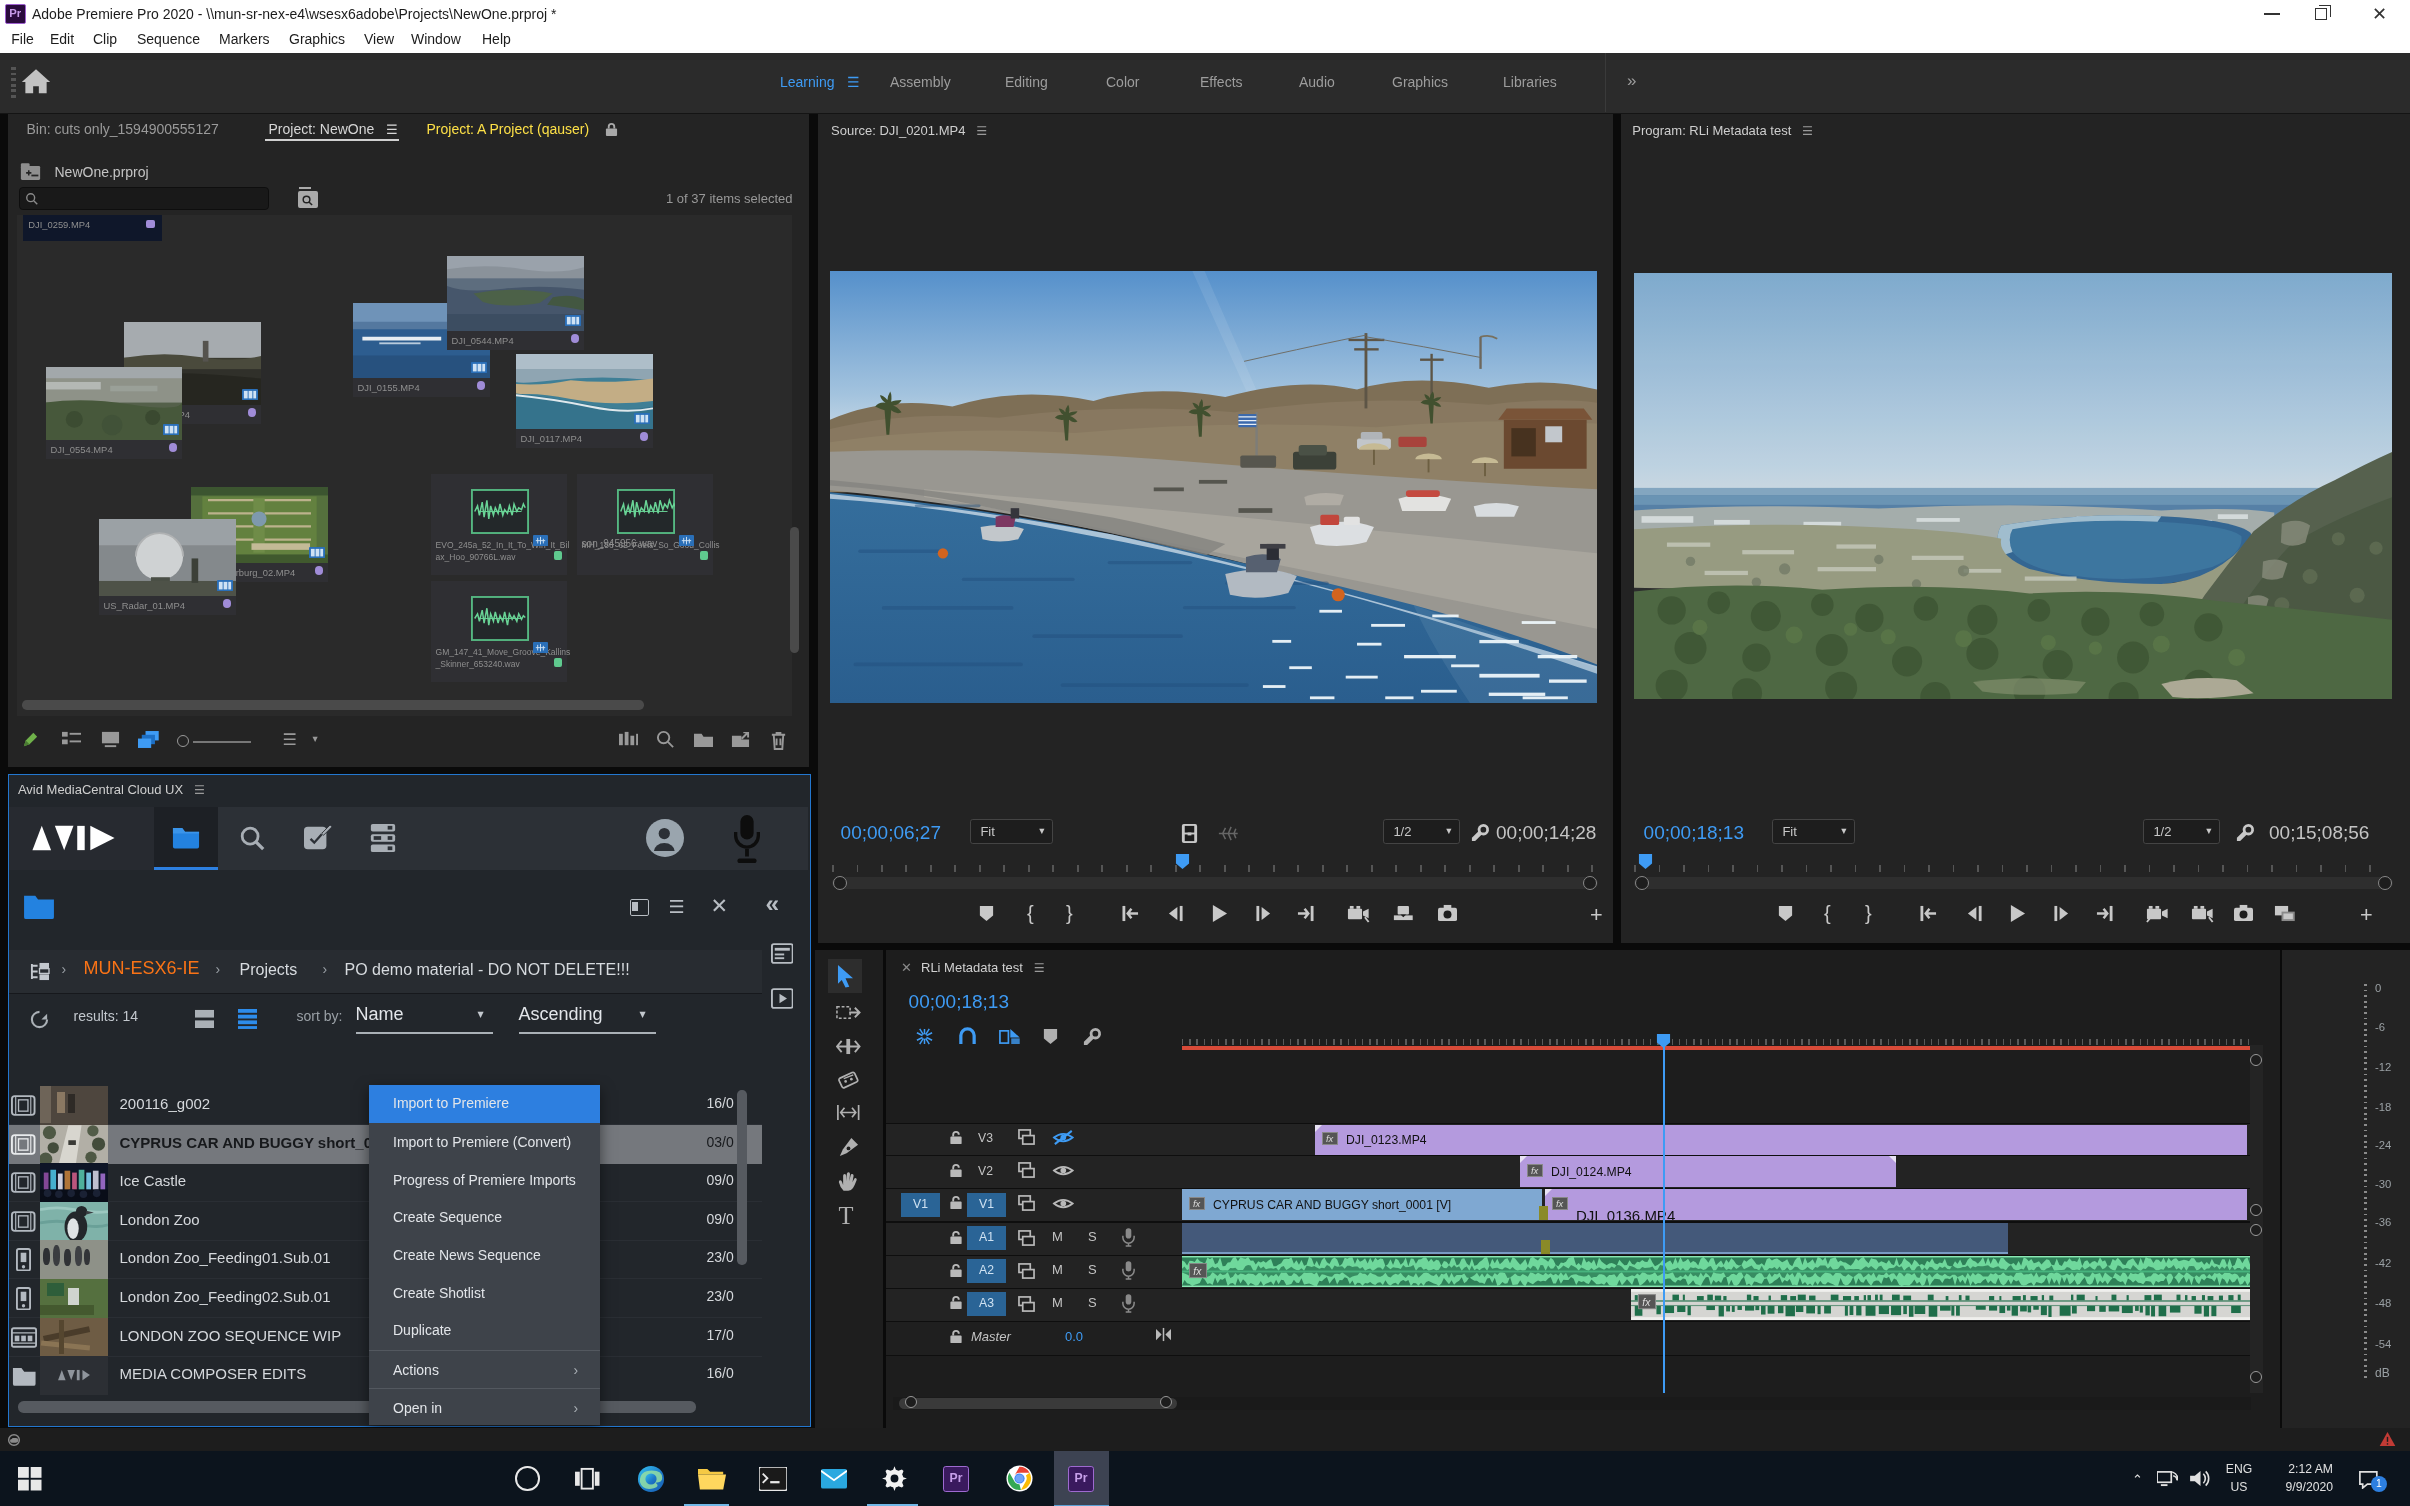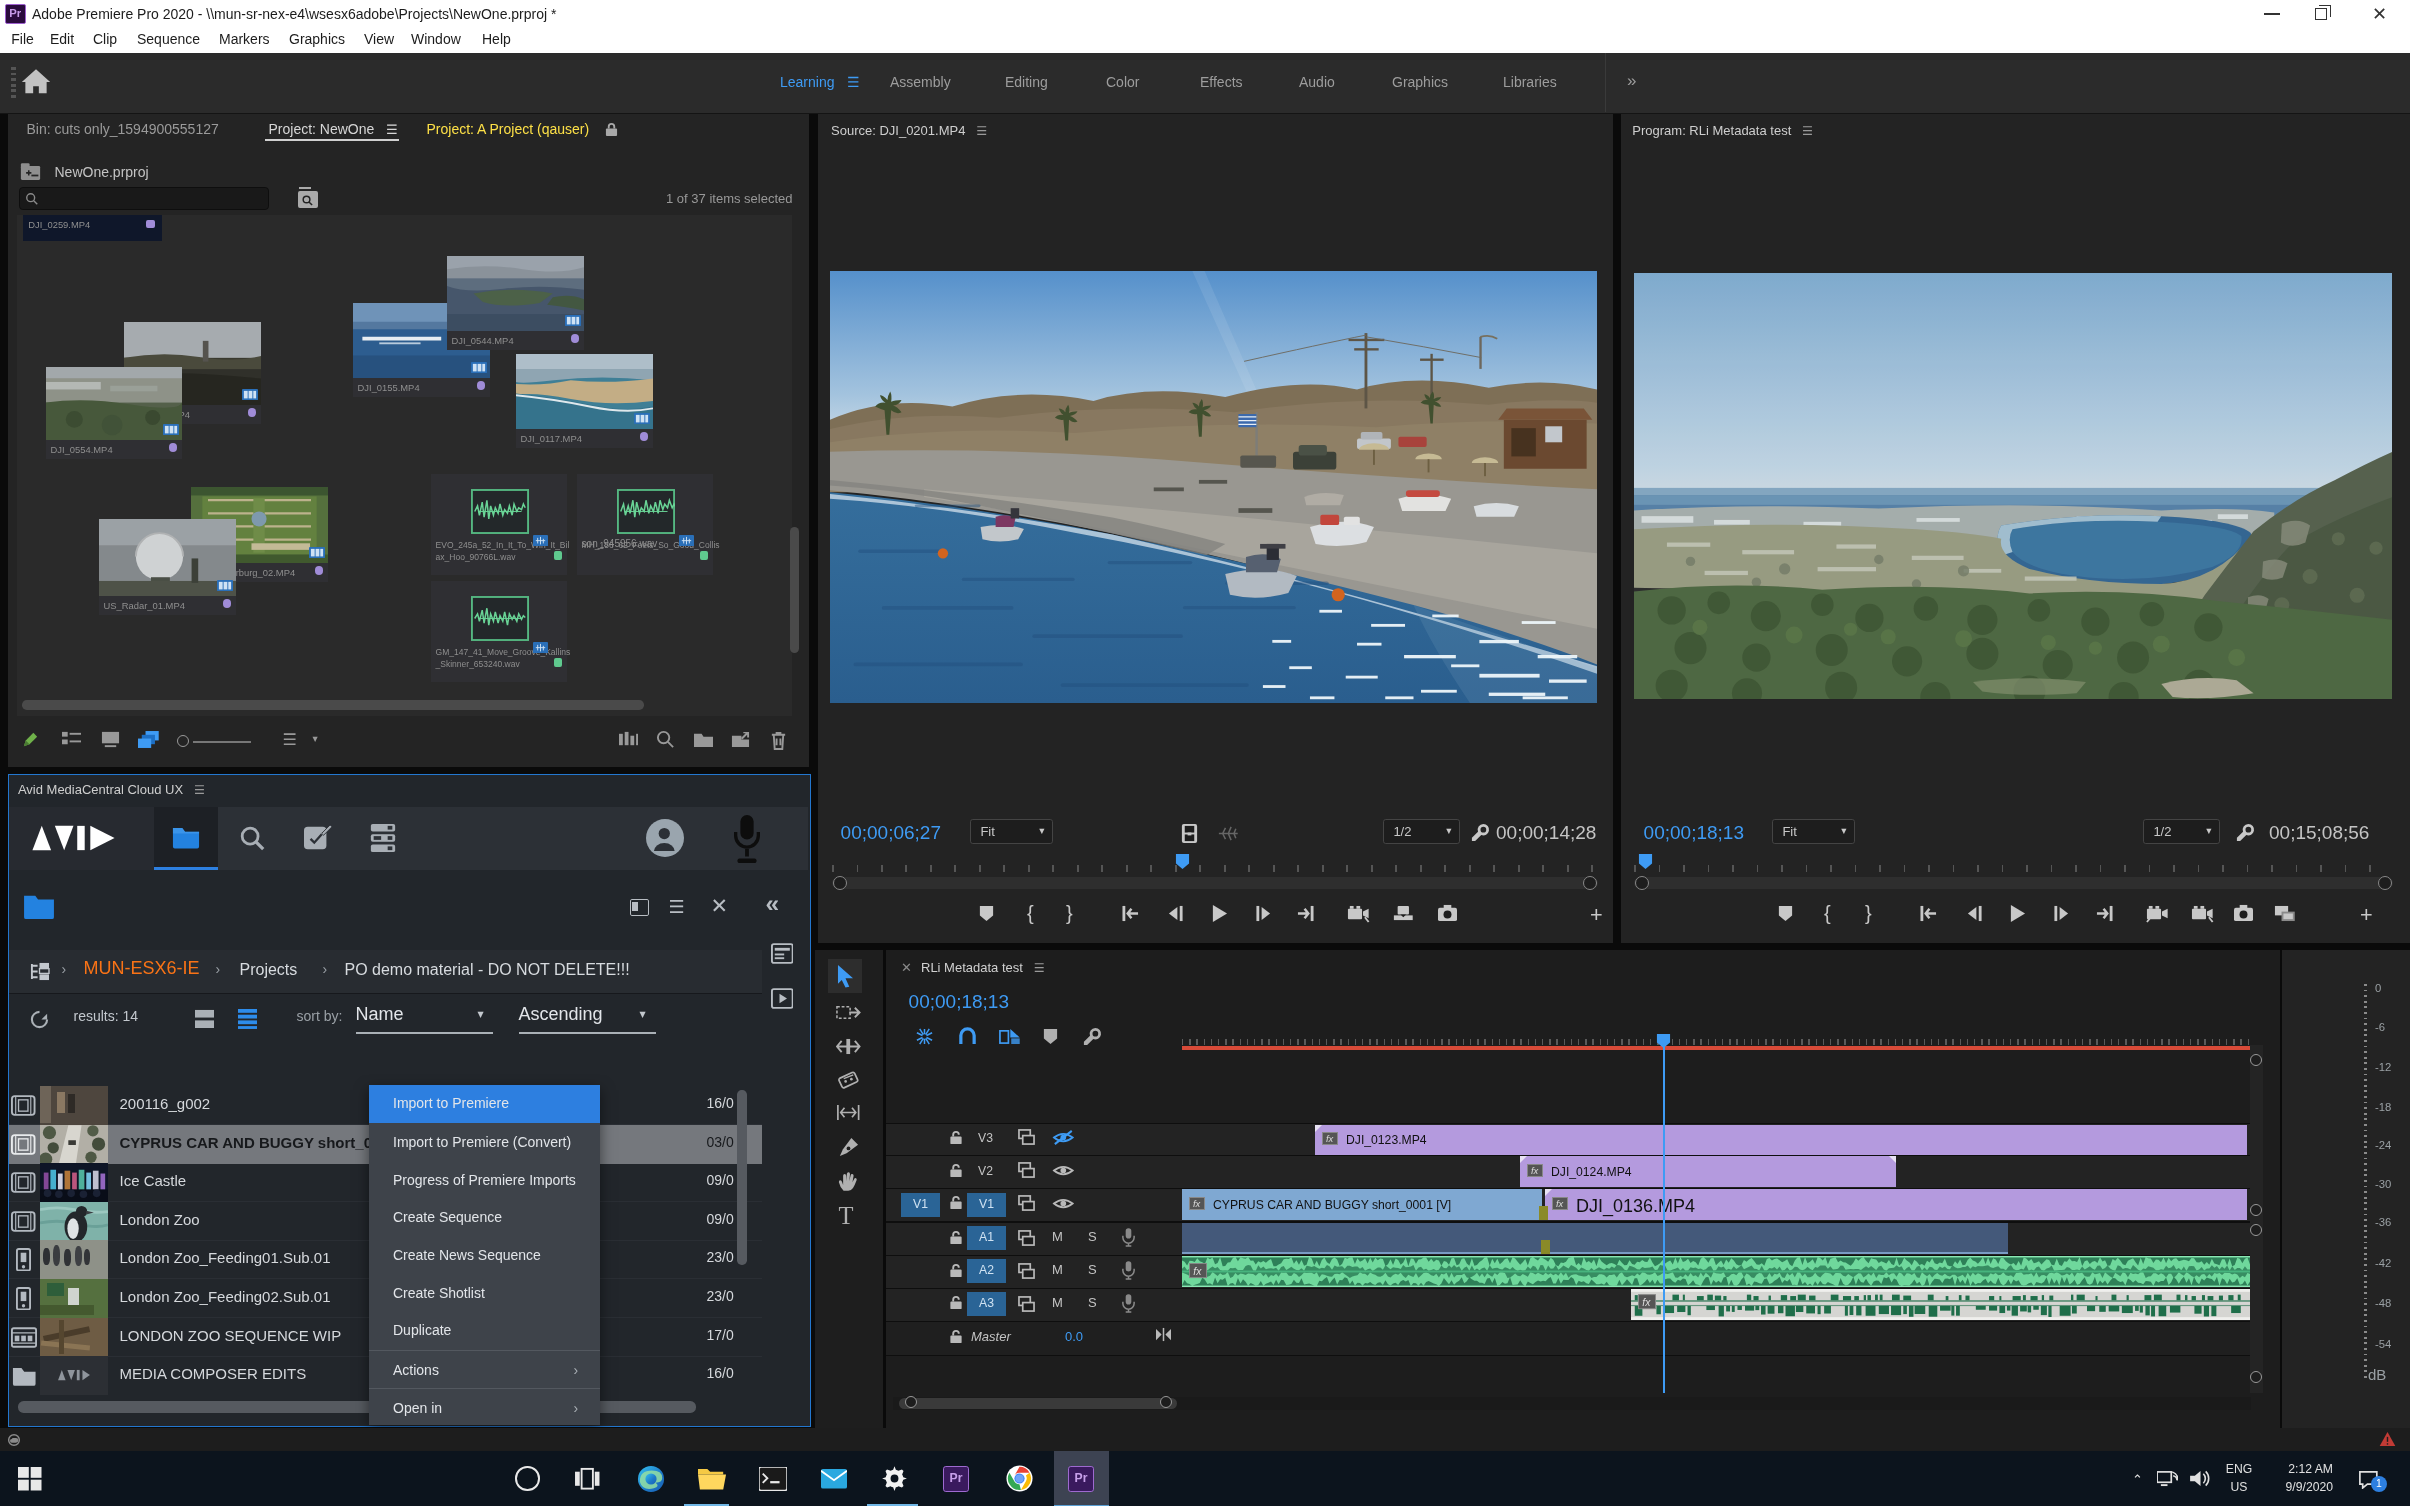--- a/index.html
+++ b/index.html
@@ -1217,21 +1217,21 @@
       <div class="abs" style="left:6.6px;top:7.5px;width:16px;height:13px;background:#555;border:0.9px solid #888;color:#ddd;font-size:9.4px;font-style:italic;text-align:center;line-height:12.2px;">fx</div>
       <span class="abs" style="left:31px;top:8.5px;font-size:12.2px;color:#111;">DJI_0124.MP4</span>
     </div>
     <div class="abs" style="left:296px;top:239px;width:360px;height:31px;background:#7fa8d2;overflow:hidden;">
       <div class="abs" style="left:6.6px;top:7.5px;width:16px;height:13px;background:#555;border:0.9px solid #888;color:#ddd;font-size:9.4px;font-style:italic;text-align:center;line-height:12.2px;">fx</div>
       <span class="abs" style="left:31px;top:8.5px;font-size:12.2px;color:#111;">CYPRUS CAR AND BUGGY short_0001 [V]</span>
     </div>
     <div class="abs" style="left:659px;top:239px;width:702px;height:31px;background:#b49ade;overflow:hidden;">
       <div class="abs" style="left:0;top:0;width:0;height:0;border-left:7.5px solid #e8e2f4;border-bottom:7.5px solid transparent;"></div>
       <div class="abs" style="left:6.6px;top:7.5px;width:16px;height:13px;background:#555;border:0.9px solid #888;color:#ddd;font-size:9.4px;font-style:italic;text-align:center;line-height:12.2px;">fx</div>
-      <span class="abs" style="left:31px;top:7px;font-size:18px;color:#111;">DJI_0136.MP4</span>
+      <span class="abs" style="left:31px;top:18px;font-size:15px;color:#111;">DJI_0136.MP4</span>
     </div>
     <div class="abs" style="left:653px;top:256px;width:8.5px;height:14px;background:#8a8a28;"></div>
 
     <div class="abs" style="left:296px;top:273px;width:826px;height:31px;background:#44597a;border-bottom:2.8px solid #7a9cc4;"></div>
     <div class="abs" style="left:655px;top:290px;width:8.5px;height:14px;background:#8a8a28;"></div>
 
     <svg class="abs" style="left:296px;top:306px;" width="1068" height="31" viewBox="0 0 1134 33" preserveAspectRatio="none">
       <rect width="1134" height="33" fill="#6fd89c"></rect>
       <path d="M0 0 L0.0 4.9 L2.7 6.0 L5.4 10.1 L8.1 5.0 L10.8 5.4 L13.5 6.3 L16.2 2.4 L18.9 5.5 L21.6 6.7 L24.3 8.6 L27.0 1.6 L29.7 3.4 L32.4 1.6 L35.1 8.7 L37.8 7.4 L40.5 1.2 L43.2 10.8 L45.9 10.6 L48.6 7.0 L51.3 6.6 L54.0 2.1 L56.7 1.0 L59.4 5.7 L62.1 1.4 L64.8 2.4 L67.5 2.9 L70.2 1.1 L72.9 5.0 L75.6 4.8 L78.3 9.1 L81.0 5.6 L83.7 6.8 L86.4 5.4 L89.1 7.1 L91.8 4.9 L94.5 3.2 L97.2 11.0 L99.9 10.9 L102.6 9.1 L105.3 7.6 L108.0 3.5 L110.7 2.8 L113.4 3.3 L116.1 1.4 L118.8 8.2 L121.5 4.4 L124.2 9.2 L126.9 4.2 L129.6 10.5 L132.3 9.2 L135.0 0.9 L137.7 2.6 L140.4 9.9 L143.1 5.1 L145.8 10.8 L148.5 4.3 L151.2 1.5 L153.9 6.7 L156.6 8.4 L159.3 3.1 L162.0 1.6 L164.7 3.7 L167.4 10.6 L170.1 8.2 L172.8 1.8 L175.5 2.9 L178.2 1.7 L180.9 1.4 L183.6 8.6 L186.3 2.3 L189.0 6.0 L191.7 4.8 L194.4 2.4 L197.1 7.9 L199.8 1.9 L202.5 6.9 L205.2 1.8 L207.9 4.6 L210.6 2.6 L213.3 3.1 L216.0 10.6 L218.7 8.7 L221.4 3.4 L224.1 9.6 L226.8 2.6 L229.5 4.3 L232.2 9.3 L234.9 6.9 L237.6 1.7 L240.3 10.9 L243.0 2.6 L245.7 3.0 L248.4 8.3 L251.1 3.7 L253.8 3.4 L256.5 1.5 L259.2 1.6 L261.9 6.2 L264.6 2.9 L267.3 6.4 L270.0 4.1 L272.7 4.9 L275.4 10.5 L278.1 5.2 L280.8 6.1 L283.5 9.4 L286.2 2.4 L288.9 2.1 L291.6 9.9 L294.3 8.8 L297.0 2.9 L299.7 2.4 L302.4 7.9 L305.1 10.3 L307.8 2.5 L310.5 10.4 L313.2 9.6 L315.9 6.4 L318.6 4.6 L321.3 1.7 L324.0 1.2 L326.7 10.5 L329.4 2.8 L332.1 7.6 L334.8 3.0 L337.5 8.9 L340.2 6.4 L342.9 3.3 L345.6 2.3 L348.3 7.7 L351.0 1.4 L353.7 2.7 L356.4 6.0 L359.1 9.2 L361.8 6.6 L364.5 3.2 L367.2 10.0 L369.9 2.5 L372.6 1.0 L375.3 3.1 L378.0 4.8 L380.7 1.4 L383.4 2.3 L386.1 4.0 L388.8 6.1 L391.5 1.9 L394.2 4.0 L396.9 9.7 L399.6 10.8 L402.3 7.0 L405.0 7.4 L407.7 6.2 L410.4 2.0 L413.1 1.2 L415.8 1.1 L418.5 9.9 L421.2 7.5 L423.9 10.5 L426.6 1.1 L429.3 6.8 L432.0 5.2 L434.7 7.8 L437.4 3.6 L440.1 11.0 L442.8 1.5 L445.5 5.8 L448.2 7.9 L450.9 9.8 L453.6 7.9 L456.3 7.5 L459.0 8.6 L461.7 10.0 L464.4 3.9 L467.1 7.3 L469.8 9.8 L472.5 9.5 L475.2 4.5 L477.9 8.5 L480.6 9.4 L483.3 6.1 L486.0 6.7 L488.7 4.2 L491.4 6.2 L494.1 6.5 L496.8 1.5 L499.5 6.8 L502.2 10.9 L504.9 9.6 L507.6 7.8 L510.3 4.2 L513.0 7.9 L515.7 6.2 L518.4 4.8 L521.1 9.1 L523.8 1.5 L526.5 8.1 L529.2 1.1 L531.9 6.4 L534.6 5.2 L537.3 2.8 L540.0 7.5 L542.7 5.3 L545.4 6.6 L548.1 10.0 L550.8 3.0 L553.5 1.0 L556.2 3.4 L558.9 7.3 L561.6 2.5 L564.3 2.2 L567.0 9.9 L569.7 7.1 L572.4 4.8 L575.1 9.7 L577.8 3.6 L580.5 7.1 L583.2 2.5 L585.9 4.7 L588.6 8.7 L591.3 10.0 L594.0 9.6 L596.7 4.2 L599.4 6.2 L602.1 3.6 L604.8 2.0 L607.5 5.3 L610.2 9.1 L612.9 9.2 L615.6 7.6 L618.3 10.4 L621.0 3.2 L623.7 2.2 L626.4 4.9 L629.1 3.2 L631.8 2.6 L634.5 4.5 L637.2 6.7 L639.9 5.3 L642.6 3.5 L645.3 9.1 L648.0 10.8 L650.7 4.9 L653.4 1.5 L656.1 1.2 L658.8 9.5 L661.5 1.2 L664.2 7.6 L666.9 6.1 L669.6 3.5 L672.3 8.5 L675.0 1.1 L677.7 2.0 L680.4 4.9 L683.1 1.1 L685.8 9.0 L688.5 2.8 L691.2 2.0 L693.9 1.3 L696.6 6.7 L699.3 4.8 L702.0 6.7 L704.7 7.0 L707.4 8.7 L710.1 10.5 L712.8 7.3 L715.5 2.5 L718.2 5.1 L720.9 2.3 L723.6 1.0 L726.3 5.1 L729.0 7.7 L731.7 2.3 L734.4 3.1 L737.1 3.8 L739.8 7.5 L742.5 5.6 L745.2 6.6 L747.9 8.1 L750.6 4.3 L753.3 8.5 L756.0 9.9 L758.7 1.6 L761.4 10.2 L764.1 7.8 L766.8 1.9 L769.5 4.9 L772.2 6.7 L774.9 9.9 L777.6 4.1 L780.3 6.1 L783.0 9.6 L785.7 8.6 L788.4 10.3 L791.1 5.0 L793.8 7.0 L796.5 2.5 L799.2 7.7 L801.9 8.8 L804.6 6.9 L807.3 7.7 L810.0 2.6 L812.7 9.8 L815.4 10.8 L818.1 10.7 L820.8 5.7 L823.5 8.5 L826.2 3.6 L828.9 9.9 L831.6 9.3 L834.3 3.9 L837.0 1.5 L839.7 4.8 L842.4 5.9 L845.1 8.3 L847.8 5.2 L850.5 1.1 L853.2 8.7 L855.9 1.4 L858.6 8.6 L861.3 2.3 L864.0 3.7 L866.7 8.5 L869.4 2.0 L872.1 2.1 L874.8 5.5 L877.5 7.8 L880.2 9.1 L882.9 7.4 L885.6 10.3 L888.3 5.3 L891.0 10.4 L893.7 1.6 L896.4 2.7 L899.1 5.6 L901.8 3.3 L904.5 7.8 L907.2 6.8 L909.9 5.6 L912.6 9.1 L915.3 6.0 L918.0 3.5 L920.7 4.2 L923.4 9.2 L926.1 9.8 L928.8 2.6 L931.5 9.2 L934.2 10.6 L936.9 5.6 L939.6 6.1 L942.3 2.5 L945.0 5.7 L947.7 5.4 L950.4 6.5 L953.1 1.1 L955.8 10.6 L958.5 5.5 L961.2 4.4 L963.9 8.6 L966.6 6.0 L969.3 5.3 L972.0 7.4 L974.7 1.4 L977.4 5.8 L980.1 4.5 L982.8 10.5 L985.5 10.1 L988.2 3.1 L990.9 5.1 L993.6 1.9 L996.3 4.7 L999.0 8.8 L1001.7 9.8 L1004.4 5.1 L1007.1 3.6 L1009.8 2.4 L1012.5 6.6 L1015.2 10.1 L1017.9 1.9 L1020.6 8.4 L1023.3 1.1 L1026.0 2.5 L1028.7 2.7 L1031.4 7.4 L1034.1 3.6 L1036.8 3.9 L1039.5 6.6 L1042.2 1.7 L1044.9 7.8 L1047.6 1.9 L1050.3 5.5 L1053.0 2.9 L1055.7 2.5 L1058.4 5.7 L1061.1 4.7 L1063.8 4.1 L1066.5 4.5 L1069.2 5.7 L1071.9 2.2 L1074.6 2.5 L1077.3 6.7 L1080.0 6.8 L1082.7 5.7 L1085.4 9.2 L1088.1 6.5 L1090.8 9.3 L1093.5 2.8 L1096.2 8.0 L1098.9 8.8 L1101.6 9.8 L1104.3 3.5 L1107.0 3.5 L1109.7 10.1 L1112.4 2.7 L1115.1 11.0 L1117.8 9.7 L1120.5 1.9 L1123.2 2.8 L1125.9 7.8 L1128.6 3.0 L1131.3 1.7 L1134.0 9.0 L1134 0 Z" fill="#2e8058"></path>
       <path d="M0 16.5 L0.0 13.6 L2.7 11.1 L5.4 15.3 L8.1 13.7 L10.8 11.8 L13.5 15.8 L16.2 14.9 L18.9 11.9 L21.6 10.2 L24.3 9.7 L27.0 15.4 L29.7 13.1 L32.4 11.3 L35.1 13.1 L37.8 11.8 L40.5 15.0 L43.2 15.6 L45.9 15.4 L48.6 15.7 L51.3 12.7 L54.0 13.0 L56.7 12.6 L59.4 15.2 L62.1 15.0 L64.8 14.9 L67.5 10.7 L70.2 9.6 L72.9 10.1 L75.6 15.5 L78.3 15.6 L81.0 9.9 L83.7 13.3 L86.4 11.3 L89.1 14.2 L91.8 13.3 L94.5 13.0 L97.2 13.5 L99.9 12.4 L102.6 15.8 L105.3 11.7 L108.0 10.7 L110.7 15.0 L113.4 13.4 L116.1 11.4 L118.8 13.7 L121.5 14.9 L124.2 15.1 L126.9 13.0 L129.6 15.8 L132.3 10.3 L135.0 11.0 L137.7 11.7 L140.4 10.6 L143.1 12.2 L145.8 13.7 L148.5 12.4 L151.2 13.1 L153.9 9.6 L156.6 11.0 L159.3 14.6 L162.0 10.2 L164.7 11.4 L167.4 11.2 L170.1 10.9 L172.8 13.7 L175.5 10.3 L178.2 10.4 L180.9 11.8 L183.6 11.2 L186.3 11.3 L189.0 13.7 L191.7 11.6 L194.4 15.6 L197.1 14.1 L199.8 13.3 L202.5 15.9 L205.2 14.0 L207.9 12.2 L210.6 12.3 L213.3 14.7 L216.0 9.9 L218.7 12.0 L221.4 14.1 L224.1 12.0 L226.8 12.6 L229.5 12.9 L232.2 13.8 L234.9 9.5 L237.6 12.1 L240.3 11.7 L243.0 11.3 L245.7 9.7 L248.4 15.8 L251.1 12.3 L253.8 11.4 L256.5 14.6 L259.2 13.7 L261.9 15.7 L264.6 14.9 L267.3 13.9 L270.0 15.4 L272.7 14.6 L275.4 10.2 L278.1 12.8 L280.8 13.0 L283.5 9.8 L286.2 12.6 L288.9 9.5 L291.6 12.2 L294.3 10.9 L297.0 15.6 L299.7 12.4 L302.4 11.3 L305.1 15.7 L307.8 10.0 L310.5 15.1 L313.2 13.3 L315.9 15.1 L318.6 13.1 L321.3 12.3 L324.0 15.6 L326.7 9.9 L329.4 13.6 L332.1 12.9 L334.8 12.4 L337.5 13.9 L340.2 14.4 L342.9 12.0 L345.6 12.7 L348.3 14.4 L351.0 11.6 L353.7 14.4 L356.4 15.8 L359.1 14.7 L361.8 15.7 L364.5 15.1 L367.2 11.3 L369.9 13.8 L372.6 10.3 L375.3 11.4 L378.0 15.7 L380.7 9.6 L383.4 9.9 L386.1 15.6 L388.8 10.2 L391.5 13.5 L394.2 13.2 L396.9 9.7 L399.6 14.7 L402.3 12.9 L405.0 10.0 L407.7 11.6 L410.4 13.3 L413.1 9.7 L415.8 10.9 L418.5 12.4 L421.2 15.4 L423.9 12.3 L426.6 13.4 L429.3 14.9 L432.0 15.7 L434.7 12.9 L437.4 15.3 L440.1 13.5 L442.8 12.0 L445.5 13.4 L448.2 14.6 L450.9 12.5 L453.6 13.6 L456.3 11.2 L459.0 12.9 L461.7 9.5 L464.4 9.9 L467.1 11.5 L469.8 14.7 L472.5 15.4 L475.2 10.3 L477.9 11.1 L480.6 12.3 L483.3 14.0 L486.0 14.5 L488.7 11.8 L491.4 12.7 L494.1 12.5 L496.8 12.2 L499.5 11.3 L502.2 15.0 L504.9 14.6 L507.6 9.7 L510.3 10.1 L513.0 10.4 L515.7 15.7 L518.4 15.6 L521.1 14.5 L523.8 13.6 L526.5 12.3 L529.2 15.4 L531.9 12.8 L534.6 15.6 L537.3 15.5 L540.0 11.9 L542.7 12.8 L545.4 12.2 L548.1 13.9 L550.8 13.2 L553.5 14.8 L556.2 14.1 L558.9 11.4 L561.6 10.7 L564.3 15.6 L567.0 15.3 L569.7 10.9 L572.4 12.3 L575.1 11.2 L577.8 14.8 L580.5 13.6 L583.2 14.6 L585.9 10.9 L588.6 13.9 L591.3 12.1 L594.0 9.6 L596.7 14.2 L599.4 12.8 L602.1 11.4 L604.8 10.1 L607.5 13.6 L610.2 13.9 L612.9 15.4 L615.6 10.4 L618.3 15.5 L621.0 15.5 L623.7 12.7 L626.4 13.2 L629.1 11.8 L631.8 14.3 L634.5 11.2 L637.2 15.6 L639.9 14.8 L642.6 12.0 L645.3 15.5 L648.0 14.3 L650.7 11.5 L653.4 11.8 L656.1 14.4 L658.8 15.2 L661.5 14.0 L664.2 11.5 L666.9 13.9 L669.6 15.3 L672.3 11.7 L675.0 12.6 L677.7 10.1 L680.4 10.0 L683.1 10.2 L685.8 13.5 L688.5 11.0 L691.2 14.3 L693.9 14.2 L696.6 13.7 L699.3 10.0 L702.0 10.3 L704.7 14.6 L707.4 14.0 L710.1 13.9 L712.8 14.0 L715.5 13.8 L718.2 13.8 L720.9 14.9 L723.6 12.7 L726.3 11.0 L729.0 12.8 L731.7 10.7 L734.4 12.7 L737.1 15.0 L739.8 11.3 L742.5 10.4 L745.2 14.4 L747.9 15.8 L750.6 13.0 L753.3 12.8 L756.0 12.6 L758.7 9.8 L761.4 12.1 L764.1 11.0 L766.8 15.6 L769.5 12.8 L772.2 11.1 L774.9 15.5 L777.6 15.5 L780.3 11.5 L783.0 10.3 L785.7 15.5 L788.4 12.2 L791.1 15.2 L793.8 11.4 L796.5 12.1 L799.2 14.7 L801.9 14.8 L804.6 11.3 L807.3 12.9 L810.0 11.3 L812.7 13.8 L815.4 14.1 L818.1 9.7 L820.8 11.9 L823.5 13.1 L826.2 12.8 L828.9 11.6 L831.6 11.7 L834.3 10.2 L837.0 13.7 L839.7 10.8 L842.4 12.0 L845.1 10.6 L847.8 11.0 L850.5 10.8 L853.2 10.3 L855.9 9.8 L858.6 12.1 L861.3 12.9 L864.0 11.7 L866.7 11.0 L869.4 13.6 L872.1 13.6 L874.8 15.2 L877.5 11.4 L880.2 9.6 L882.9 13.9 L885.6 15.1 L888.3 14.9 L891.0 13.6 L893.7 14.4 L896.4 9.7 L899.1 15.6 L901.8 14.3 L904.5 15.4 L907.2 12.1 L909.9 11.2 L912.6 15.0 L915.3 15.6 L918.0 13.4 L920.7 12.5 L923.4 10.2 L926.1 15.7 L928.8 15.4 L931.5 15.0 L934.2 14.8 L936.9 14.7 L939.6 11.6 L942.3 12.5 L945.0 14.8 L947.7 15.0 L950.4 14.4 L953.1 15.1 L955.8 11.3 L958.5 14.3 L961.2 12.8 L963.9 10.9 L966.6 13.2 L969.3 14.6 L972.0 10.4 L974.7 10.2 L977.4 14.1 L980.1 12.8 L982.8 9.8 L985.5 13.2 L988.2 14.8 L990.9 15.7 L993.6 9.9 L996.3 11.0 L999.0 13.8 L1001.7 12.9 L1004.4 13.0 L1007.1 14.5 L1009.8 9.6 L1012.5 12.0 L1015.2 14.7 L1017.9 15.9 L1020.6 13.3 L1023.3 13.9 L1026.0 11.0 L1028.7 11.6 L1031.4 12.4 L1034.1 15.1 L1036.8 15.1 L1039.5 14.2 L1042.2 14.6 L1044.9 10.5 L1047.6 13.0 L1050.3 12.2 L1053.0 9.6 L1055.7 14.5 L1058.4 12.9 L1061.1 15.2 L1063.8 11.2 L1066.5 15.9 L1069.2 10.8 L1071.9 10.7 L1074.6 10.8 L1077.3 15.5 L1080.0 14.5 L1082.7 11.6 L1085.4 15.4 L1088.1 13.2 L1090.8 13.3 L1093.5 9.8 L1096.2 12.5 L1098.9 10.6 L1101.6 14.3 L1104.3 11.1 L1107.0 13.6 L1109.7 10.1 L1112.4 15.5 L1115.1 10.8 L1117.8 14.9 L1120.5 12.8 L1123.2 12.9 L1125.9 15.1 L1128.6 10.8 L1131.3 14.3 L1134.0 14.3 L1134 16.5 Z" fill="#2e8058" opacity="0.85"></path>
@@ -1385,21 +1385,21 @@
     <div class="abs" style="left:93px;top:32px;font-size:11.3px;color:#9aa0a4;">0</div>
     <div class="abs" style="left:93px;top:71px;font-size:11.3px;color:#9aa0a4;">-6</div>
     <div class="abs" style="left:93px;top:111px;font-size:11.3px;color:#9aa0a4;">-12</div>
     <div class="abs" style="left:93px;top:151px;font-size:11.3px;color:#9aa0a4;">-18</div>
     <div class="abs" style="left:93px;top:189px;font-size:11.3px;color:#9aa0a4;">-24</div>
     <div class="abs" style="left:93px;top:228px;font-size:11.3px;color:#9aa0a4;">-30</div>
     <div class="abs" style="left:93px;top:266px;font-size:11.3px;color:#9aa0a4;">-36</div>
     <div class="abs" style="left:93px;top:307px;font-size:11.3px;color:#9aa0a4;">-42</div>
     <div class="abs" style="left:93px;top:347px;font-size:11.3px;color:#9aa0a4;">-48</div>
     <div class="abs" style="left:93px;top:388px;font-size:11.3px;color:#9aa0a4;">-54</div>
-    <div class="abs" style="left:86px;top:416px;font-size:15px;color:#9aa0a4;">dB</div>
+    <div class="abs" style="left:93px;top:416px;font-size:12px;color:#9aa0a4;">dB</div>
   </div>
 
   <div class="abs" style="left:0;top:1428px;width:2411px;height:22.6px;background:#1d1d1d;">
     <svg class="abs" style="left:5.6px;top:3.8px;" width="16" height="16" viewBox="0 0 24 24">
         <path fill="none" stroke="#8a8a8a" stroke-width="2.2" d="M12 4a8 8 0 1 0 8 8M20 12a8 8 0 0 0-8-8"></path>
         <path fill="#8a8a8a" d="M10 9h5a3.5 3.5 0 0 1 0 7h-6a2.8 2.8 0 0 1-.4-5.6A4 4 0 0 1 10 9z"></path>
       </svg>
     <svg class="abs" style="left:2379px;top:2.8px;" width="17" height="16" viewBox="0 0 24 22">
         <path fill="#c23b35" d="M12 1 23 21H1z"></path>
         <rect x="11" y="8" width="2" height="7" fill="#1d1d1d"></rect>

